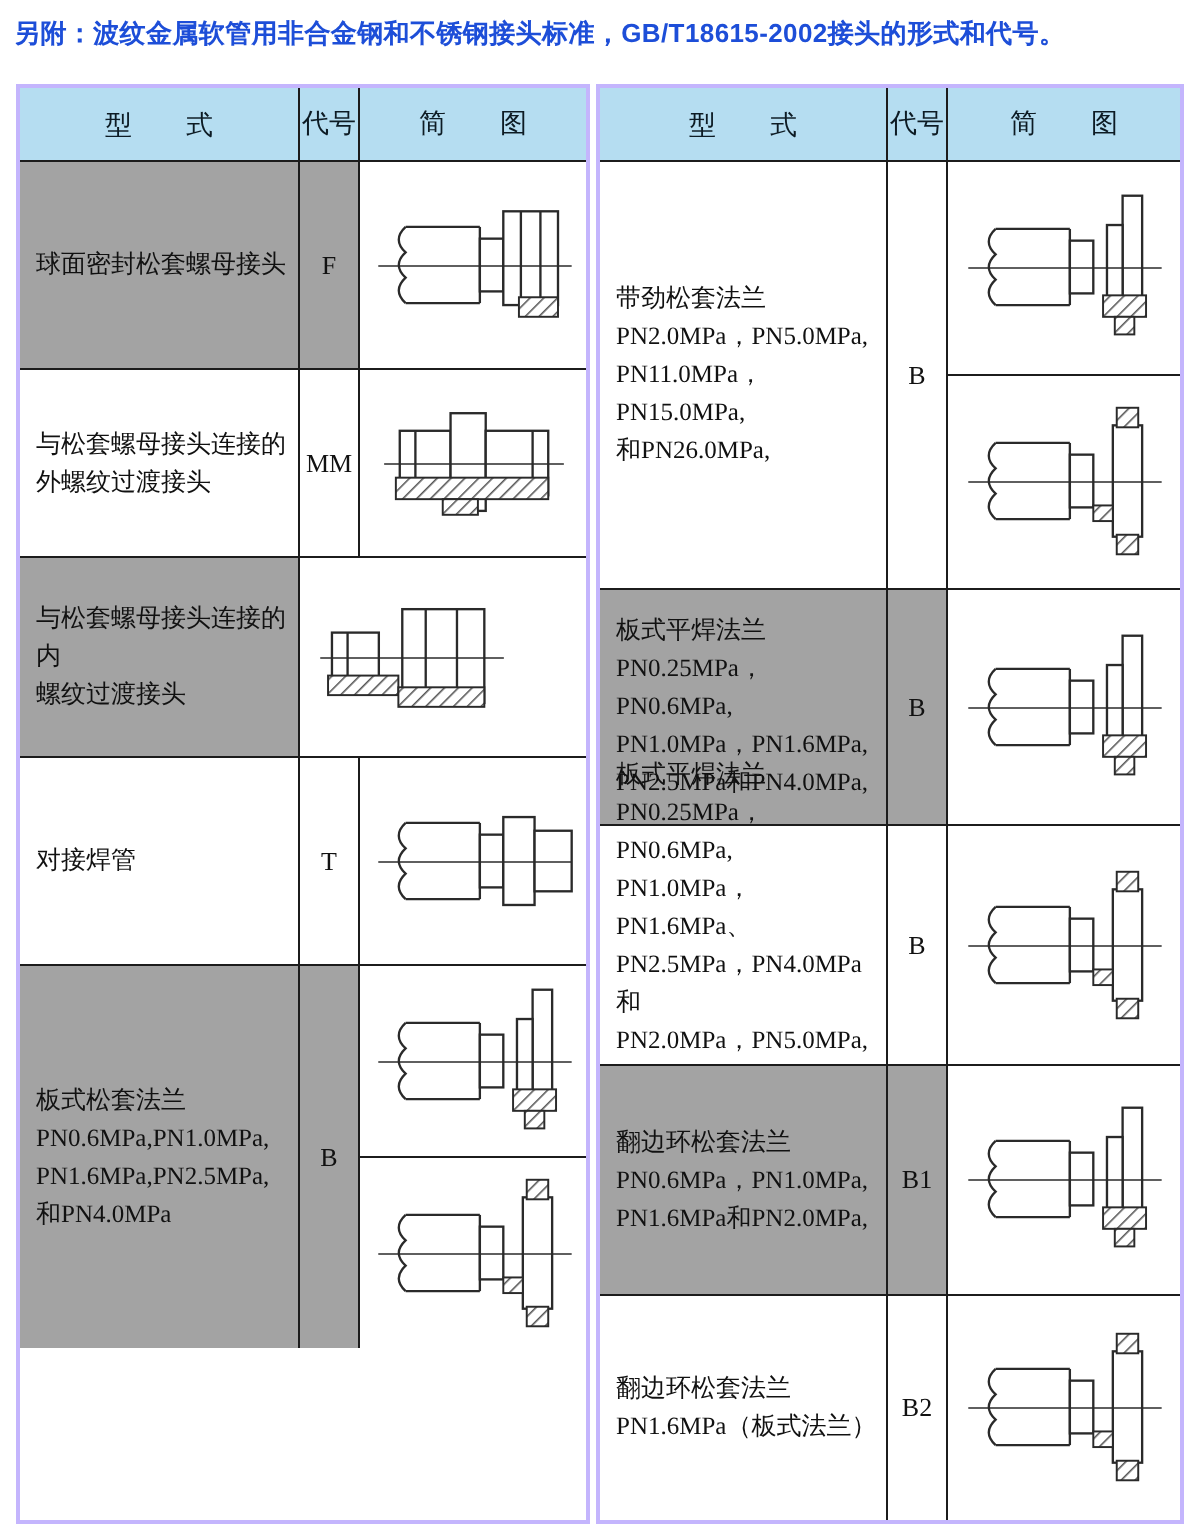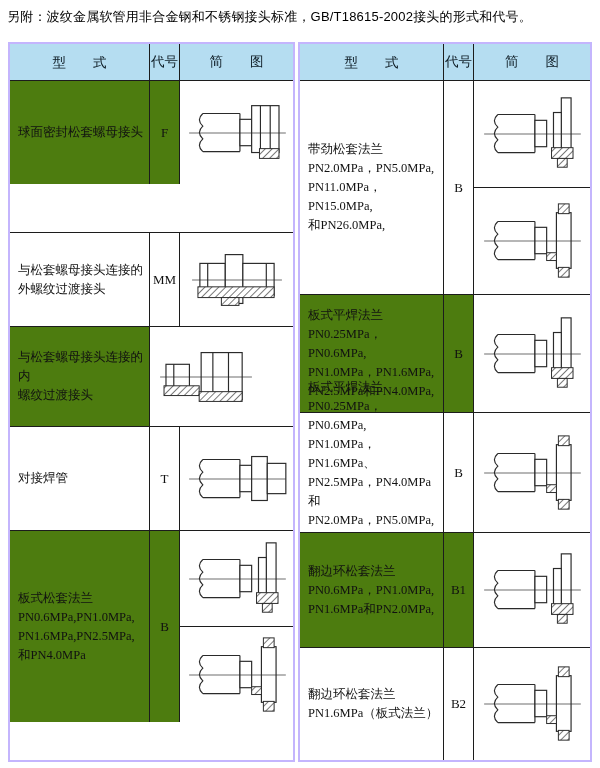--- a/index.html
+++ b/index.html
@@ -3,21 +3,21 @@
 <meta charset="utf-8">
 <style>
   html,body{margin:0;padding:0;}
   body{
     width:600px;height:768px;background:#ffffff;
     font-family:"Liberation Sans",sans-serif;color:#111;
     position:relative;overflow:hidden;
   }
   .title{
     position:absolute;left:7px;top:8px;width:586px;
-    font-size:13px;font-weight:normal;letter-spacing:0.2px;color:#000000;
+    font-size:13px;font-weight:bold;letter-spacing:0.2px;color:#1d4ed8;
     font-family:"Liberation Sans",sans-serif;
   }
   .tables{
     position:absolute;left:8px;top:42px;display:flex;gap:3px;
   }
   .tbl{
     border:2px solid #c4b5fd;background:#fff;
   }
   .trow{display:flex;box-sizing:border-box;}
   .trow + .trow{border-top:1.5px solid #1c1c1c;}
@@ -41,21 +41,21 @@
     border-right:1.5px solid #1c1c1c;background:#fff;
   }
   .cell-diag{
     width:113px;display:flex;flex-direction:column;background:#fff;
   }
   .rt .cell-diag{width:116px;}
   .diag{
     flex:1;display:flex;align-items:center;justify-content:center;overflow:hidden;
   }
   .diag + .diag{border-top:1.5px solid #1c1c1c;}
-  .hl .cell-type,.hl .cell-code{background:#4d7c0f;}
+  .hl .cell-type,.hl .cell-code{background:#a3a3a3;}
 </style>
 </head>
 <body>
 
 <svg width="0" height="0" style="position:absolute">
   <defs>
     <pattern id="hat" width="5" height="5" patternUnits="userSpaceOnUse" patternTransform="rotate(45)">
       <rect width="5" height="5" fill="#fff"></rect>
       <line x1="0" y1="0" x2="0" y2="5" stroke="#555" stroke-width="1.6"></line>
     </pattern>
@@ -84,21 +84,21 @@
               <rect x="57" y="29" width="12" height="27" fill="#ffffff" stroke="#2a2a2a" stroke-width="1.2"></rect>
               <rect x="69" y="15" width="28" height="48" fill="#ffffff" stroke="#2a2a2a" stroke-width="1.2"></rect>
               <line x1="78" y1="15" x2="78" y2="63" stroke="#2a2a2a" stroke-width="1.2"></line>
               <line x1="88" y1="15" x2="88" y2="63" stroke="#2a2a2a" stroke-width="1.2"></line>
               <rect x="77" y="59" width="20" height="10" fill="url(#hat)" stroke="#2a2a2a" stroke-width="1"></rect>
               <line x1="5" y1="43" x2="104" y2="43" stroke="#2a2a2a" stroke-width="0.7"></line>
             </svg>
           </div>
         </div>
       </div>
-      <div class="trow" style="height: 94px; margin-top: 48px;">
+      <div class="trow" style="height: 94px;">
         <div class="cell cell-type">与松套螺母接头连接的
 外螺纹过渡接头</div>
         <div class="cell cell-code">MM</div>
         <div class="cell cell-diag">
           <div class="diag">
             <svg width="106" height="84" viewBox="0 0 108 86">
               <rect x="16" y="26" width="26" height="33" fill="#ffffff" stroke="#2a2a2a" stroke-width="1.2"></rect>
               <line x1="24" y1="26" x2="24" y2="59" stroke="#2a2a2a" stroke-width="1.2"></line>
               <rect x="42" y="17" width="18" height="50" fill="#ffffff" stroke="#2a2a2a" stroke-width="1.2"></rect>
               <rect x="60" y="26" width="32" height="33" fill="#ffffff" stroke="#2a2a2a" stroke-width="1.2"></rect>

